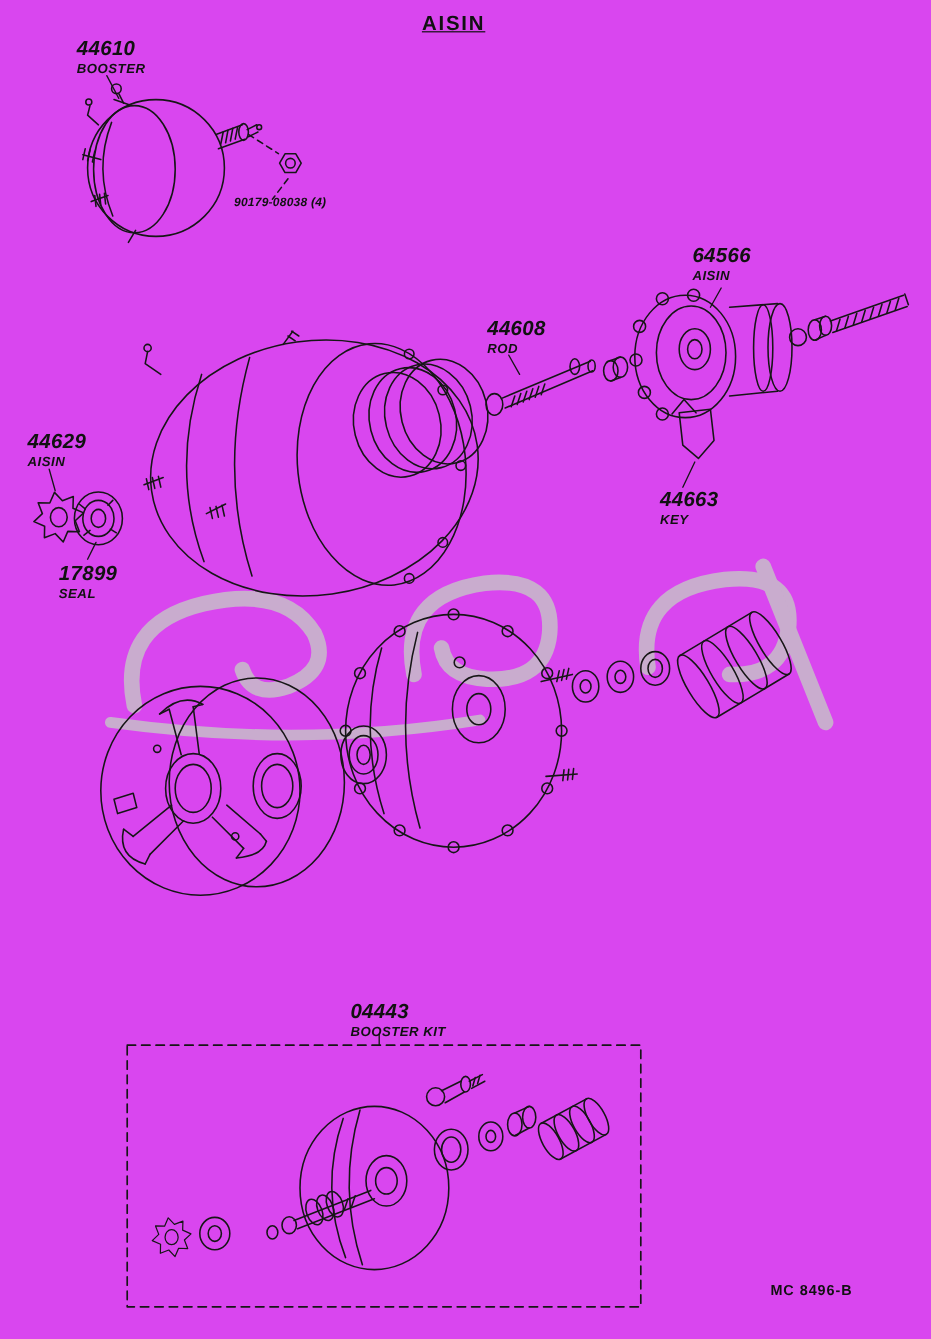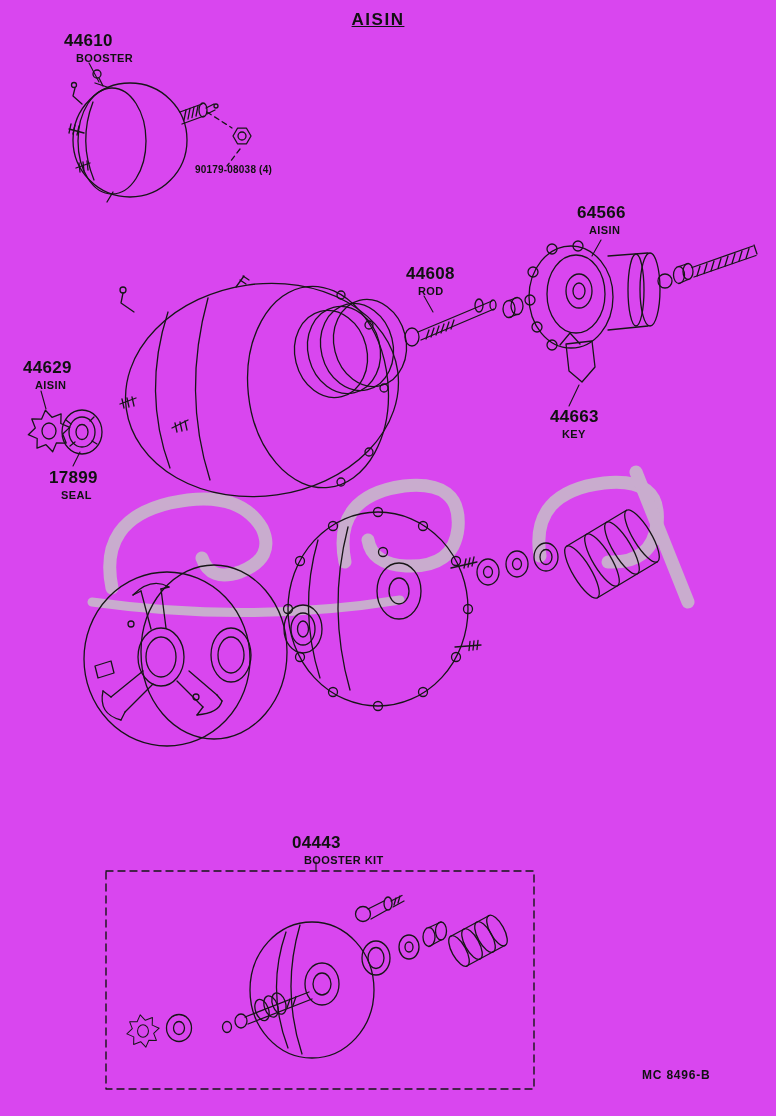--- a/index.html
+++ b/index.html
@@ -7,24 +7,24 @@
   body { font-family: "Liberation Sans", sans-serif; }
   .canvas {
     position: relative;
     width: 776px;
     height: 1116px;
     background: #d946ef;
     overflow: hidden;
     color: #161616;
   }
   .art { position: absolute; left: 0; top: 0; }
-  .lbl { position: absolute; font-weight: 700; line-height: 1.15; white-space: nowrap; color: #111; }
+  .lbl { position: absolute; font-weight: 700; line-height: 1.15; white-space: nowrap; color: #111; font-style: italic; }
   .num { font-size: 17px; letter-spacing: 0.3px; }
   .num-sm { font-size: 10px; letter-spacing: 0.2px; }
-  .sub { font-size: 11px; letter-spacing: 0.4px; margin-top: 1px; margin-left: 12px; }
+  .sub { font-size: 11px; letter-spacing: 0.4px; margin-top: 1px; }
   .title {
     position: absolute; left: 336px; top: 10px; width: 84px;
     text-align: center; font-size: 17px; font-weight: 700;
     text-decoration: underline; letter-spacing: 1.5px; color: #111;
   }
   .footer {
     position: absolute; left: 642px; top: 1068px;
     font-size: 12px; font-weight: 700; letter-spacing: 0.8px; color: #111;
   }
 </style>

